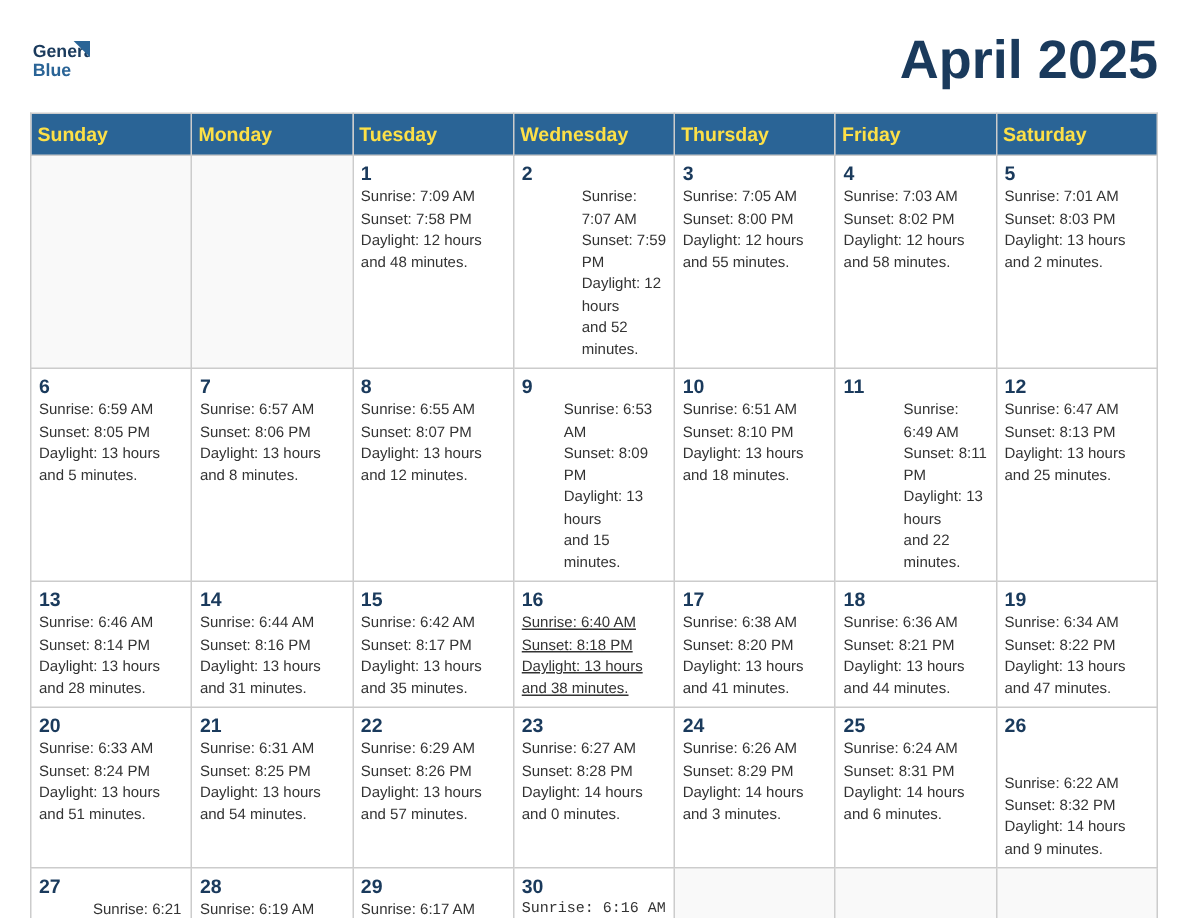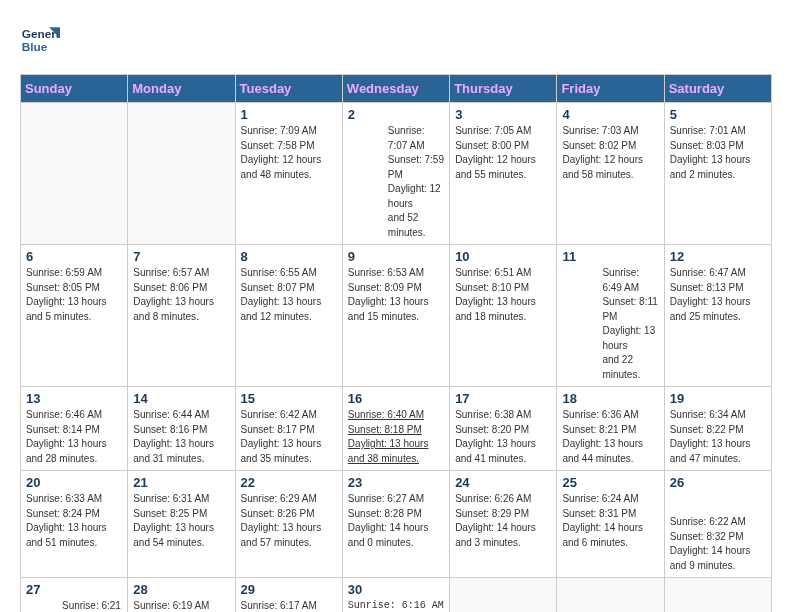--- a/index.html
+++ b/index.html
@@ -29,21 +29,21 @@
       font-size: 16px;
       color: #333;
     }
     .calendar {
       width: 100%;
       border-collapse: collapse;
       border: 1px solid #ccc;
     }
     .calendar th {
       background: #2a6496;
-      color: #f0abfc;
+      color: #fde047;
       font-size: 13px;
       font-weight: bold;
       padding: 6px 4px;
       text-align: left;
       border: 1px solid #ccc;
     }
     .calendar td {
       vertical-align: top;
       border: 1px solid #ccc;
       padding: 4px 5px;
@@ -89,20 +89,21 @@
     <div class="logo-icon">
       <svg viewBox="0 0 44 44" xmlns="http://www.w3.org/2000/svg">
 
         <text x="2" y="20" font-size="13" font-weight="bold" fill="#1a3a5c" font-family="Arial">General</text>
         <text x="2" y="34" font-size="13" font-weight="bold" fill="#2a6496" font-family="Arial">Blue</text>
         <polygon points="32,8 44,8 44,20" fill="#2a6496"></polygon>
       </svg>
     </div>
   </div>
   <div class="title-block">
+    <div class="month-title">April 2025</div>
   </div>
 </div>
 
 <table class="calendar">
   <thead>
     <tr>
     <th>Sunday</th>
         <th>Monday</th>
         <th>Tuesday</th>
         <th>Wednesday</th>
@@ -168,21 +169,21 @@
         </td>
         <td>
           <span class="day-number">8</span>
           <div class="day-info" style="white-space: pre-line;">Sunrise: 6:55 AM
 Sunset: 8:07 PM
 Daylight: 13 hours
 and 12 minutes.</div>
         </td>
         <td>
           <span class="day-number">9</span>
-          <div class="day-info" style="white-space: pre-line;">Sunrise: 6:53 AM
+          <div class="day-info" style="white-space: pre-line; margin-left: 28px;">Sunrise: 6:53 AM
 Sunset: 8:09 PM
 Daylight: 13 hours
 and 15 minutes.</div>
         </td>
         <td>
           <span class="day-number">10</span>
           <div class="day-info" style="white-space: pre-line;">Sunrise: 6:51 AM
 Sunset: 8:10 PM
 Daylight: 13 hours
 and 18 minutes.</div>

